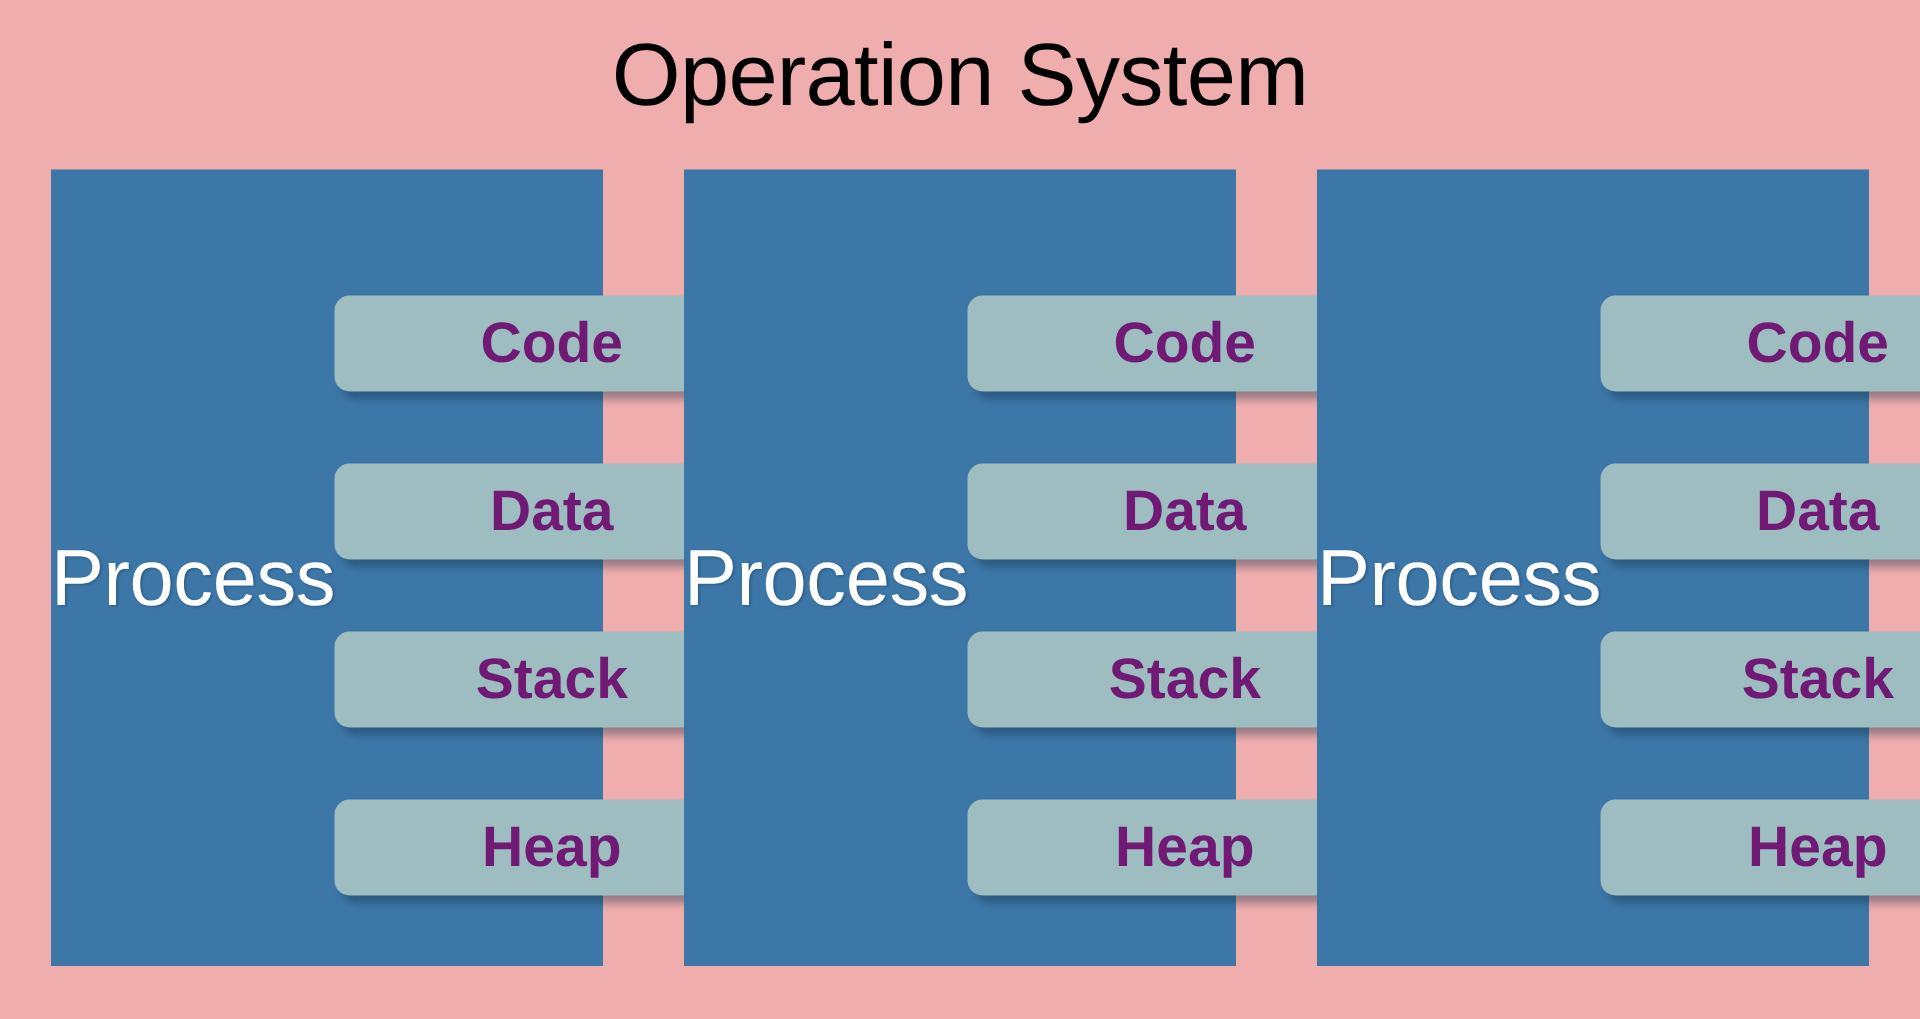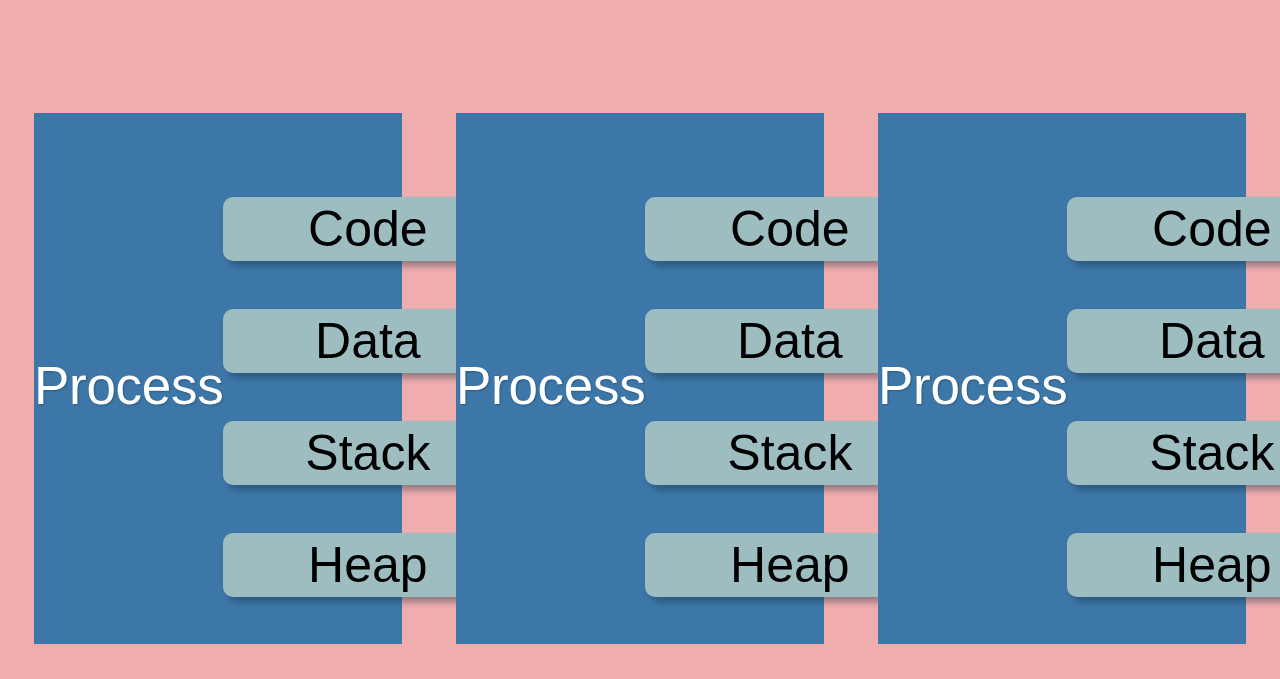--- a/index.html
+++ b/index.html
@@ -91,33 +91,34 @@
     background: #9dbdc0;
     border-radius: 10px;
     box-sizing: border-box;
     display: flex;
     align-items: center;
     justify-content: center;
     box-shadow: 5px 5px 6px rgba(18, 44, 68, 0.40);
   }
 
   .segment-label {
-    font-size: 50px;
+    font-size: 38px;
     line-height: 40px;
-    color: #000000;
-    font-weight: 400;
+    color: #701a75;
+    font-weight: 700;
     letter-spacing: 0px;
     white-space: nowrap;
   }
 </style>
 </head>
 <body>
 
 <div class="canvas">
 
+  <div class="diagram-title">Operation System</div>
 
   <div class="process-row">
 
     <div class="process-box">
       <div class="process-heading">Process</div>
       <ul class="segment-list">
         <li class="segment-pill">
           <span class="segment-label">Code</span>
         </li>
         <li class="segment-pill">

